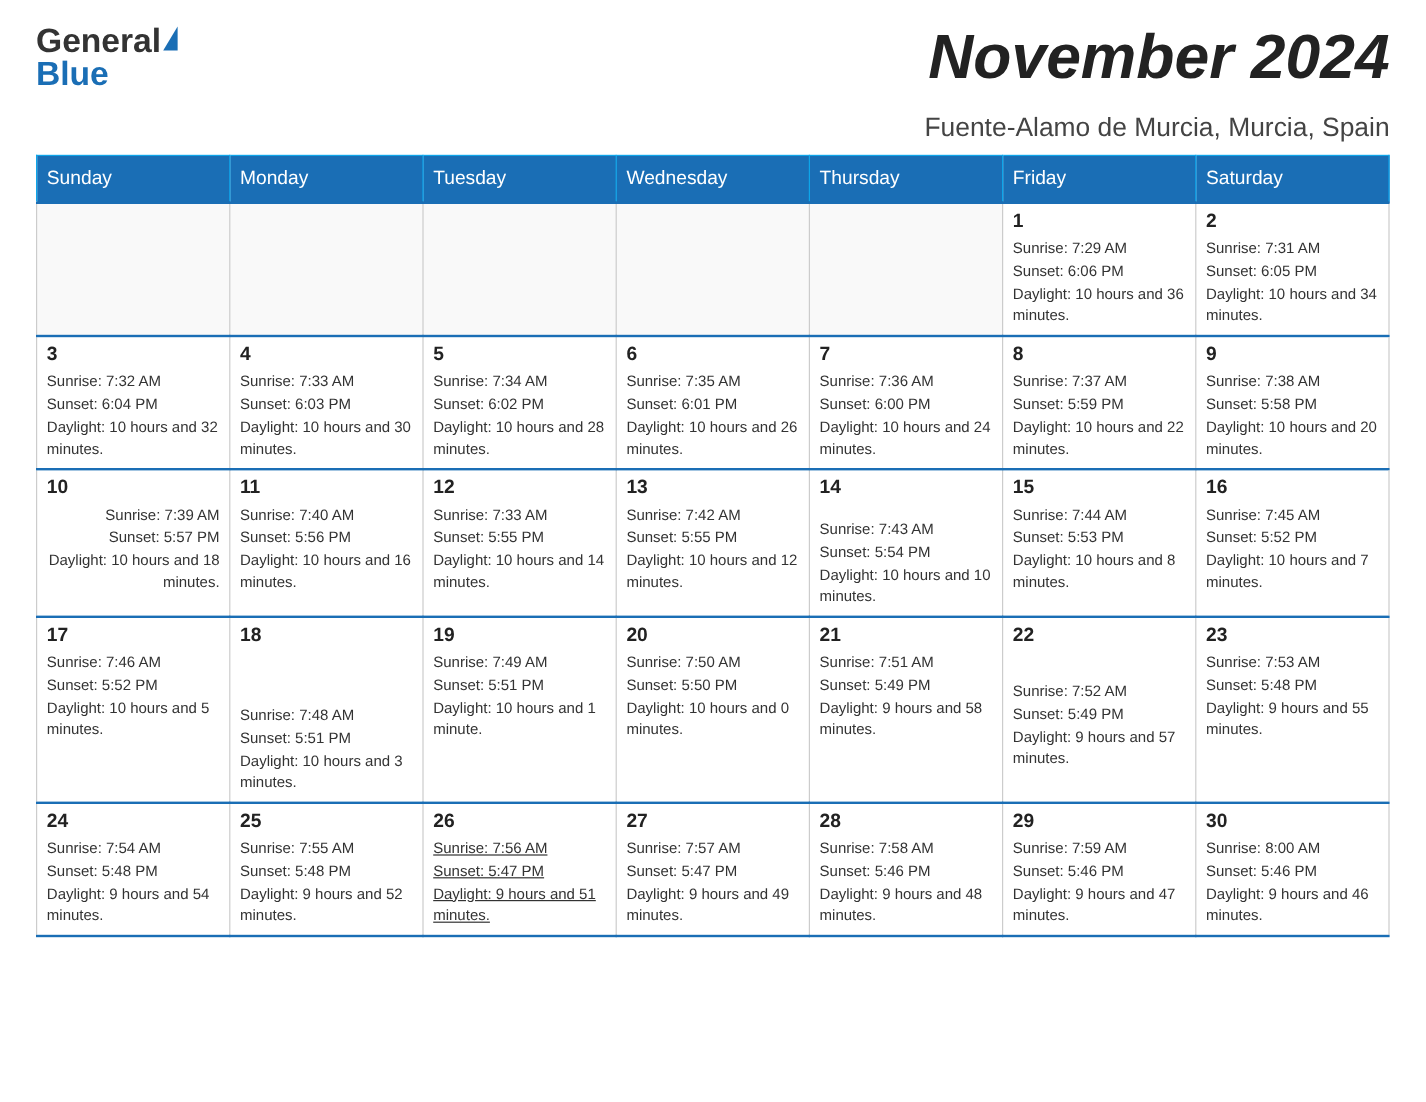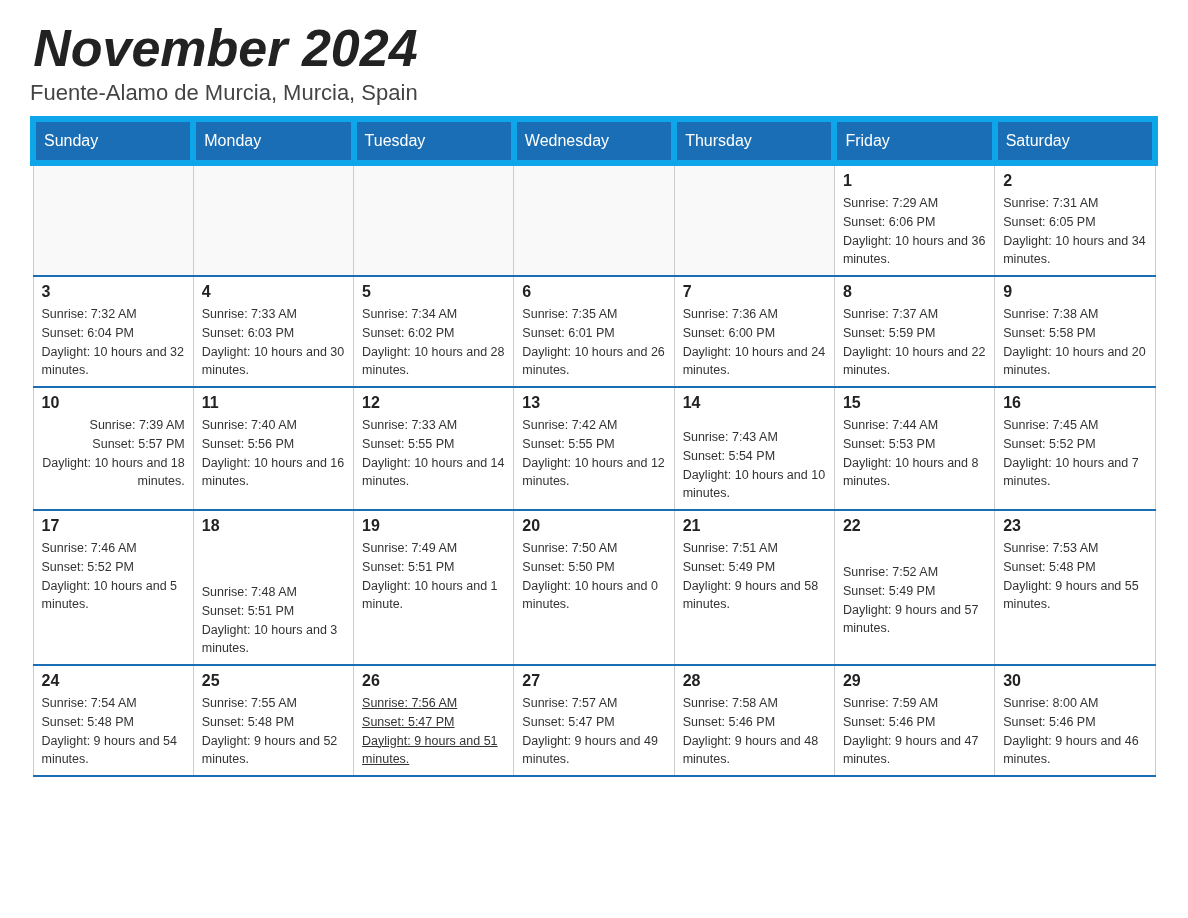--- a/index.html
+++ b/index.html
@@ -43,35 +43,35 @@
     .month-title {
       font-size: 52px;
       font-weight: bold;
       color: #222;
       line-height: 1.1;
       font-style: italic;
     }
     .location-title {
       font-size: 22px;
       color: #444;
-      margin-top: 3px;
+      margin-top: 16px;
     }
     .calendar {
       width: 100%;
       border-collapse: collapse;
       margin-top: 10px;
     }
     .calendar th {
       background-color: #1a6eb5;
       color: #fff;
       padding: 10px 8px;
       font-size: 16px;
       font-weight: normal;
       text-align: left;
-      border: 6px solid #0ea5e9;
+      border: 1px solid #0ea5e9;
     }
     .calendar td {
       border: 1px solid #ccc;
       vertical-align: top;
       padding: 6px 8px;
       width: 14.28%;
       min-height: 110px;
       font-size: 13px;
       color: #333;
     }
@@ -102,20 +102,29 @@
       vertical-align: middle;
       margin-left: 2px;
       position: relative;
       top: -2px;
     }
   </style>
 </head>
 <body>
 
 <div class="header-area">
+  <div class="logo">
+    <div class="logo-row">
+      <span class="logo-text-general">General</span>
+      <span class="logo-triangle"></span>
+    </div>
+    <div class="logo-row">
+      <span class="logo-text-blue">Blue</span>
+    </div>
+  </div>
   <div class="title-area">
     <div class="month-title">November 2024</div>
     <div class="location-title">Fuente-Alamo de Murcia, Murcia, Spain</div>
   </div>
 </div>
 
 <table class="calendar">
   <thead>
     <tr id="days-header">
     <th>Sunday</th>

